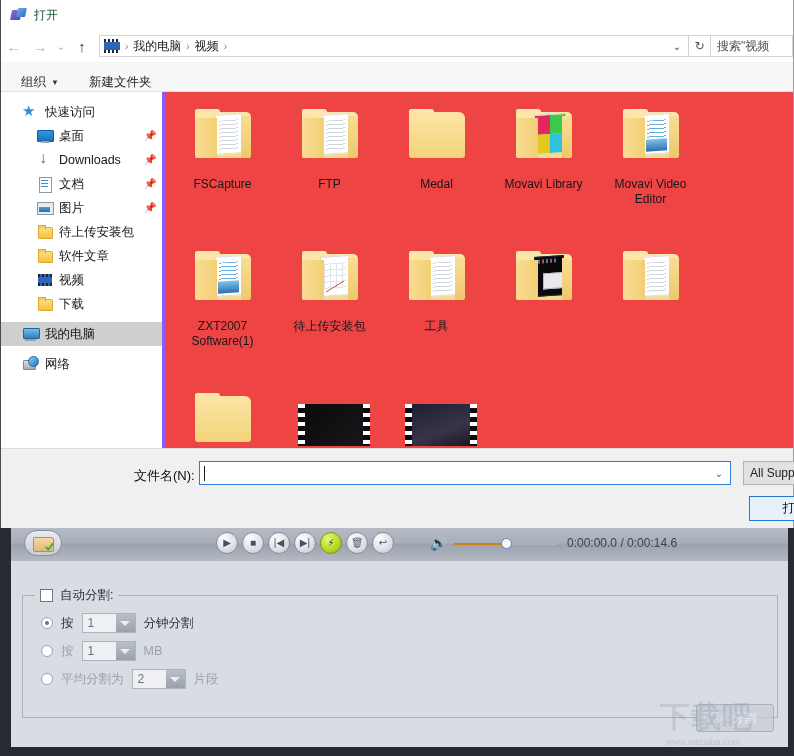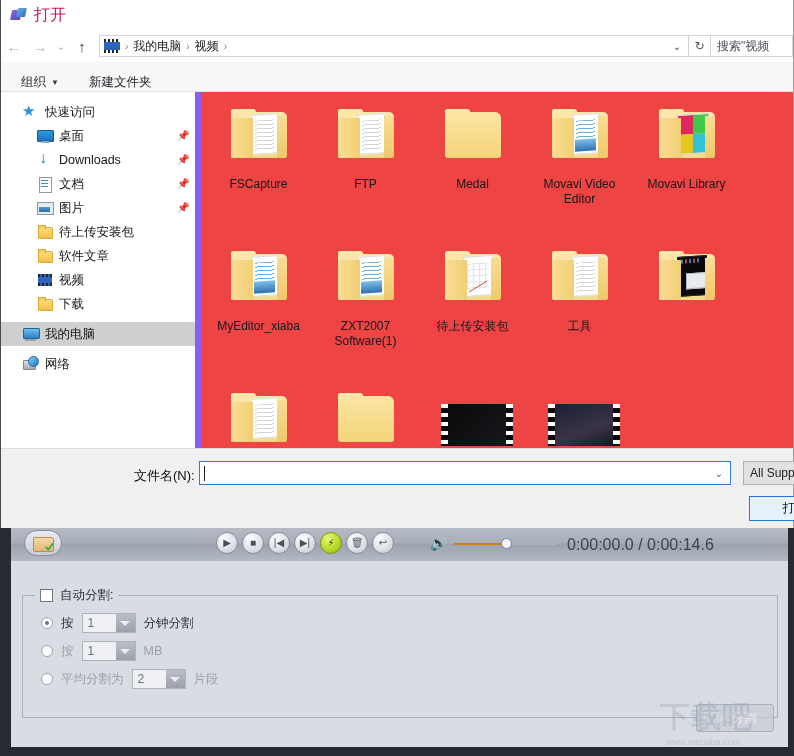--- a/index.html
+++ b/index.html
@@ -78,21 +78,21 @@
     position: absolute; left: 0; top: 1px; width: 52px; height: 2px; background: #d08017;
   }
   #volume-slider .track-off {
     position: absolute; left: 58px; top: 1px; width: 45px; height: 2px; background: #aab3c6;
   }
   #volume-slider .knob {
     position: absolute; left: 47px; top: -4px; width: 11px; height: 11px; border-radius: 50%;
     background: #f4f7fb; border: 1px solid #6f7bb0;
   }
   #time-display {
-    position: absolute; left: 556px; top: 10px; font-size: 16px; color: #3d434a;
+    position: absolute; left: 556px; top: 10px; font-size: 12px; color: #3d434a;
     white-space: nowrap;
   }
 
   
   #split-group {
     position: absolute; left: 22px; top: 595px; right: 16px; bottom: 38px;
     border: 1px solid #a9b0bd; border-radius: 1px;
   }
   #split-group-legend {
     position: absolute; left: 12px; top: -9px; background: #d8dce3; padding: 0 5px;
@@ -173,21 +173,21 @@
   #dialog-title-icon::before {
     content: ""; position: absolute; left: 0; top: 3px; width: 10px; height: 10px;
     background: linear-gradient(135deg,#8a6fd8,#5b3fb0); transform: skewX(-12deg);
     border-radius: 1px;
   }
   #dialog-title-icon::after {
     content: ""; position: absolute; left: 6px; top: 1px; width: 9px; height: 9px;
     background: linear-gradient(135deg,#6fb0e8,#2f6fc0); transform: skewX(-12deg);
     border-radius: 1px;
   }
-  #dialog-title-text { font-size: 16px; color: #be185d; }
+  #dialog-title-text { font-size: 12px; color: #14532d; }
 
   #nav-bar {
     position: absolute; left: 0; top: 30px; width: 100%; height: 32px;
     background: #ffffff; display: flex; align-items: center;
   }
   .navbtn {
     width: 26px; height: 26px; display: flex; align-items: center; justify-content: center;
     font-size: 15px; color: #b0b3b7;
   }
   .navbtn.active { color: #3b3f45; }
@@ -232,21 +232,21 @@
     display: flex; align-items: flex-end; padding-left: 20px; gap: 30px;
   }
   .tb-item { font-size: 12.5px; color: #1d2126; display: flex; align-items: center; gap: 5px; }
   .caret-dn { font-size: 8px; color: #33373d; }
 
   #dialog-body {
     position: absolute; left: 0; top: 92px; right: 0; height: 356px;
     background: #ffffff; display: flex;
   }
   #sidebar {
-    width: 200px; height: 100%; background: #ffffff; border-right: 6px solid #8b5cf6;
+    width: 164px; height: 100%; background: #ffffff; border-right: 3px solid #8b5cf6;
     padding-top: 8px; overflow: hidden;
   }
   .sb-item {
     height: 24px; display: flex; align-items: center; font-size: 12.5px; color: #14171b;
     padding-right: 8px; position: relative;
   }
   .sb-item.lvl0 { padding-left: 22px; }
   .sb-item.lvl1 { padding-left: 36px; }
   .sb-item.selected { background: #cfcfcf; }
   .sb-icon { width: 16px; height: 16px; margin-right: 6px; flex: none; position: relative; }
@@ -676,35 +676,20 @@
                 <div class="plain"></div>
               </div>
             </div>
             <div class="file-name">Medal</div>
           </div>
           <div class="file-cell">
             <div class="file-thumb">
               <div class="fld">
                 <div class="tab"></div>
                 <div class="back"></div>
-                <div class="paper blue">
-                  <div class="lines"></div>
-                  <div class="photo"></div>
-                </div>
-                <div class="side"></div>
-                <div class="front"></div>
-              </div>
-            </div>
-            <div class="file-name">Movavi Video Editor</div>
-          </div>
-          <div class="file-cell">
-            <div class="file-thumb">
-              <div class="fld">
-                <div class="tab"></div>
-                <div class="back"></div>
                 <div class="mv-grid">
                   <i style="background:#e0275e"></i>
                   <i style="background:#3fc94a"></i>
                   <i style="background:#e3c81e"></i>
                   <i style="background:#2fc2d8"></i>
                 </div>
                 <div class="side"></div>
                 <div class="front"></div>
               </div>
             </div>
@@ -716,21 +701,21 @@
                 <div class="tab"></div>
                 <div class="back"></div>
                 <div class="paper blue">
                   <div class="lines"></div>
                   <div class="photo"></div>
                 </div>
                 <div class="side"></div>
                 <div class="front"></div>
               </div>
             </div>
-            <div class="file-name">MyEditor_xiaba</div>
+            <div class="file-name">Movavi Video Editor</div>
           </div>
           <div class="file-cell">
             <div class="file-thumb">
               <div class="fld">
                 <div class="tab"></div>
                 <div class="back"></div>
                 <div class="paper blue">
                   <div class="lines"></div>
                   <div class="photo"></div>
                 </div>

